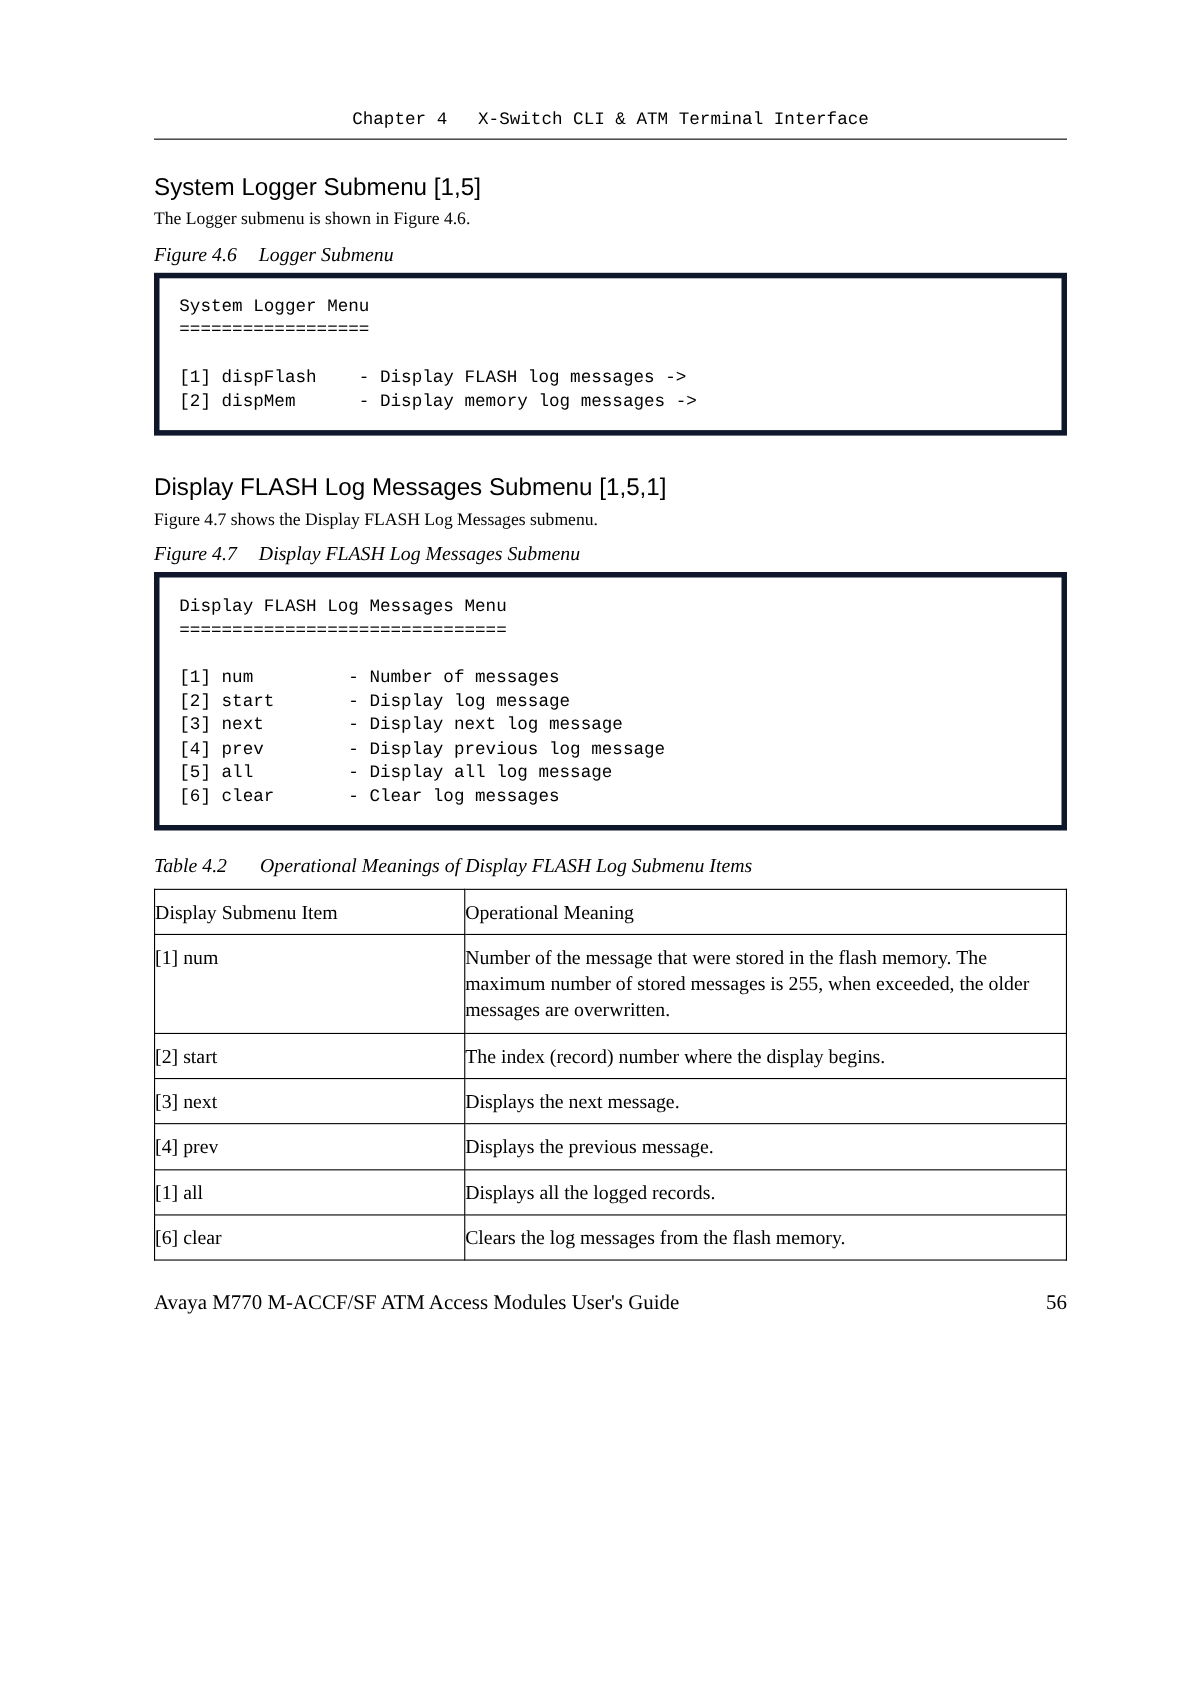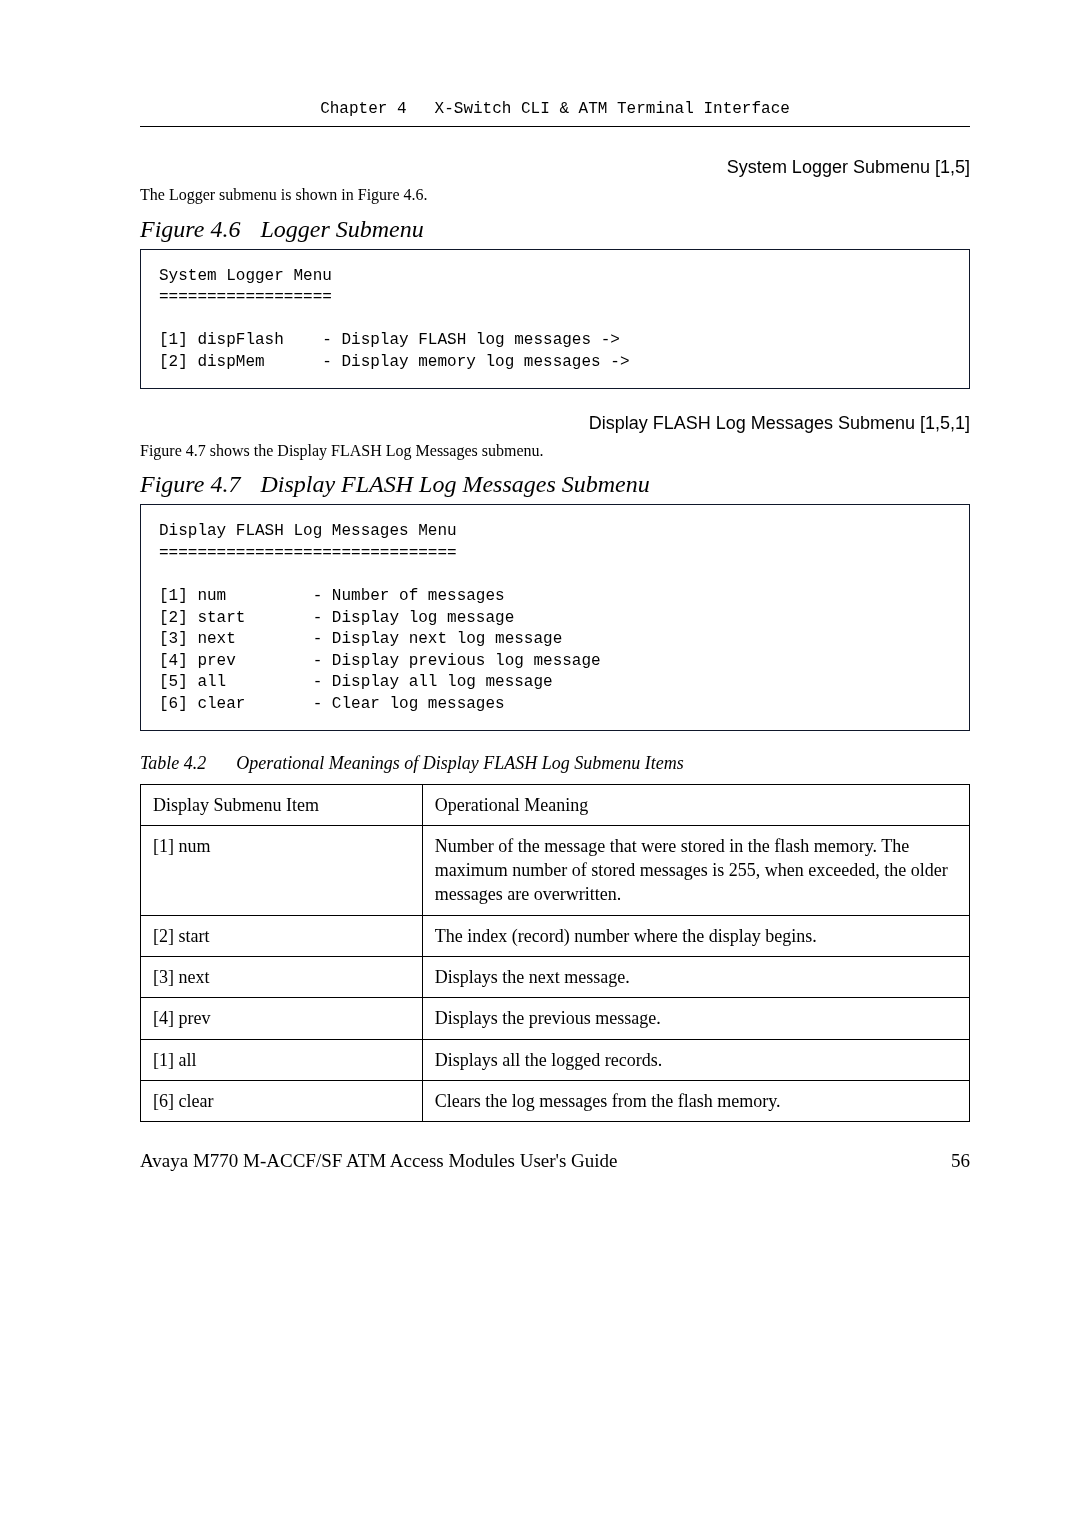--- a/index.html
+++ b/index.html
@@ -21,59 +21,58 @@
     margin-bottom: 8px;
     font-family: Liberation Mono, monospace;
   }
   .chapter-header .gap { display:inline-block; width:28px; }
   .rule {
     border-top: 1.5px solid #000;
     margin-bottom: 30px;
   }
   .section-heading {
     font-family: Arial, Helvetica, sans-serif;
-    font-size: 18px;
+    font-size: 22px;
     margin-top: 28px;
     margin-bottom: 6px;
-    text-align: right;
   }
   .body-text {
     font-size: 16px;
     line-height: 1.35;
     margin: 4px 0 10px 0;
   }
   .figure-caption {
     font-style: italic;
-    font-size: 24px;
+    font-size: 18px;
     margin: 10px 0 6px 0;
   }
   .figure-caption .fignum { margin-right: 20px; }
   .code-box {
-    border: 1px solid #0f172a;
+    border: 5px solid #0f172a;
     padding: 16px 18px 14px 18px;
     font-family: "Courier New", monospace;
     font-size: 16px;
     line-height: 1.35;
     white-space: pre;
     margin-bottom: 2px;
   }
   .table-caption {
     font-style: italic;
     font-size: 18px;
     margin: 22px 0 10px 0;
   }
   .table-caption .tabnum { margin-right: 30px; }
   table.optable {
     border-collapse: collapse;
     width: 100%;
     font-size: 18px;
   }
   table.optable th, table.optable td {
     border: 1px solid #000;
-    padding: 8px 12px;
+    padding: 8px 0;
     text-align: left;
     vertical-align: top;
     line-height: 1.35;
   }
   table.optable th {
     font-weight: normal;
   }
   .header-cell-left { width: 34%; }
   .footer {
     margin-top: 28px;
@@ -96,21 +95,21 @@
   <div class="body-text">The Logger submenu is shown in Figure 4.6.</div>
   <div class="figure-caption">
     <span class="fignum">Figure 4.6</span><span>Logger Submenu</span>
   </div>
   <div class="code-box">System Logger Menu
 ==================
 
 [1] dispFlash    - Display FLASH log messages -&gt;
 [2] dispMem      - Display memory log messages -&gt;</div>
 
-  <div class="section-heading" style="margin-top:24px;">Display FLASH Log Messages Submenu [1,5,1]</div>
+  <div class="section-heading" style="margin-top:34px;">Display FLASH Log Messages Submenu [1,5,1]</div>
   <div class="body-text">Figure 4.7 shows the Display FLASH Log Messages submenu.</div>
   <div class="figure-caption">
     <span class="fignum">Figure 4.7</span><span>Display FLASH Log Messages Submenu</span>
   </div>
   <div class="code-box">Display FLASH Log Messages Menu
 ===============================
 
 [1] num         - Number of messages
 [2] start       - Display log message
 [3] next        - Display next log message

